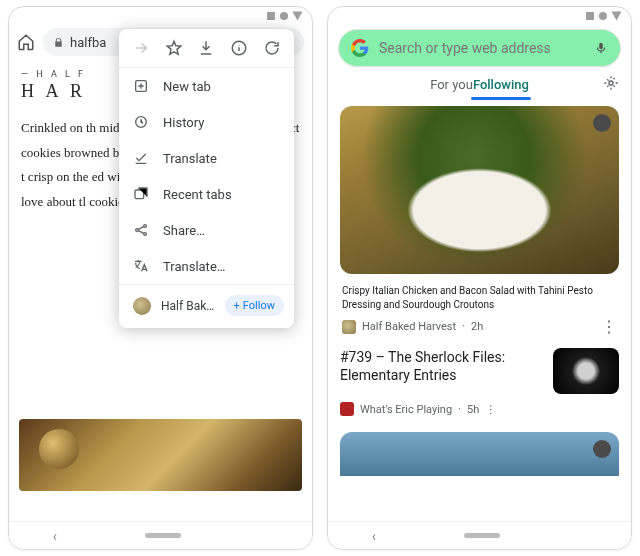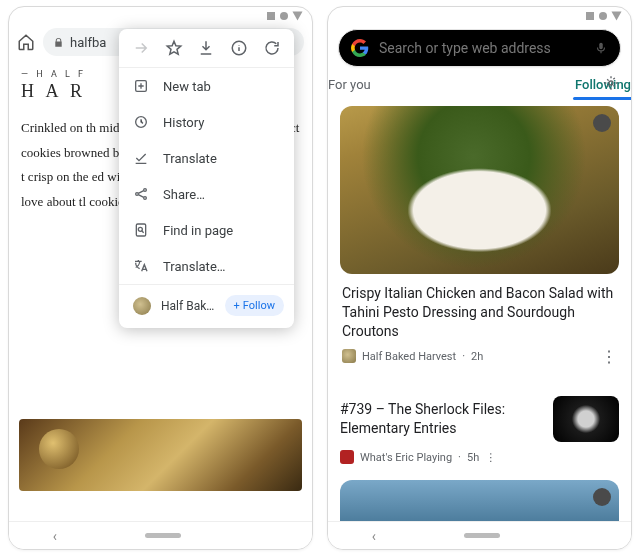--- a/index.html
+++ b/index.html
@@ -153,36 +153,36 @@
     display:flex;
     align-items:center;
     gap:3px;
     flex-shrink:0;
   }
   .site-name { flex:1; font-size:12px; white-space:nowrap; overflow:hidden; text-overflow:ellipsis; }
 
   
   .searchbar {
     margin:4px 10px 8px 10px;
-    background:#000000;
+    background:#86efac;
     border:1px solid #e4e4e4;
     border-radius:22px;
     height:38px;
     display:flex;
     align-items:center;
     padding:0 12px;
     gap:10px;
     box-shadow:0 1px 2px rgba(0,0,0,0.06);
   }
   .glogo { width:18px; height:18px; flex-shrink:0; }
   .search-ph { flex:1; color:#777; font-size:14px; }
   .mic { width:14px; height:18px; color:#555; flex-shrink:0; }
   .tabs {
     display:flex;
-    justify-content:space-between;
+    justify-content:center;
     align-items:center;
     position:relative;
     font-size:13px;
     color:#5f6368;
     padding:2px 0 8px 0;
   }
   .tabs .active { color:#0f766e; font-weight:500; position:relative;}
   .tabs .active::after{
     content:"";
     position:absolute;
@@ -207,43 +207,43 @@
   .card1-img::after{
     content:"";
     position:absolute;
     right:8px; top:8px;
     width:18px; height:18px;
     border-radius:50%;
     background:#4a4a4a;
   }
   .bolt { position:absolute; right:12px; top:11px; color:#fff; font-size:10px;}
   .card-title {
-    font-size:14px;
+    font-size:10px;
     line-height:1.35;
     color:#202124;
     margin:10px 2px 6px 2px;
   }
   .card-meta {
     display:flex;
     align-items:center;
     gap:6px;
     font-size:11px;
     color:#5f6368;
     padding:0 2px;
   }
   .card-meta .fav2 {
     width:14px; height:14px; border-radius:3px;
     background: radial-gradient(circle at 40% 40%, #d0c090, #8a7a4a);
   }
   .card-meta .more { margin-left:auto; font-size:16px; color:#5f6368; }
   .card2 {
     display:flex;
-    align-items:center;
+    align-items:flex-start;
     gap:10px;
-    margin-top:30px;
+    margin-top:12px;
   }
   .card2 .txt { flex:1; }
   .card2-title { font-size:14px; color:#202124; line-height:1.3; }
   .card2-img {
     width:66px; height:46px;
     border-radius:8px;
     background: radial-gradient(circle at 50% 50%, #d0d0d0 0%, #d0d0d0 20%, #1a1a1a 35%, #000 100%);
     flex-shrink:0;
     position:relative;
   }
@@ -334,34 +334,33 @@
       <span>History</span>
     </div>
     <div class="menu-item">
       <svg class="ico" viewBox="0 0 24 24">
           <path fill="none" stroke="currentColor" stroke-width="2" d="M5 12l4 4 10-10M4 20h16"></path>
         </svg>
       <span>Translate</span>
     </div>
     <div class="menu-item">
       <svg class="ico" viewBox="0 0 24 24">
+          <rect x="3" y="6" width="13" height="13" rx="2" fill="none" stroke="currentColor" stroke-width="2"></rect>
+          <path stroke="currentColor" stroke-width="2" d="M8 3h13v13"></path>
+        </svg>
+      <span>Recent tabs</span>
+    </div>
+    <div class="menu-item">
+      <svg class="ico" viewBox="0 0 24 24">
           <circle cx="6" cy="12" r="2" fill="none" stroke="currentColor" stroke-width="2"></circle>
           <circle cx="18" cy="6" r="2" fill="none" stroke="currentColor" stroke-width="2"></circle>
           <circle cx="18" cy="18" r="2" fill="none" stroke="currentColor" stroke-width="2"></circle>
           <path stroke="currentColor" stroke-width="2" d="M8 11l8-4M8 13l8 4"></path>
         </svg>
       <span>Share…</span>
-    </div>
-    <div class="menu-item">
-      <svg class="ico" viewBox="0 0 24 24">
-          <rect x="5" y="3" width="14" height="18" rx="2" fill="none" stroke="currentColor" stroke-width="2"></rect>
-          <circle cx="11" cy="11" r="3" fill="none" stroke="currentColor" stroke-width="2"></circle>
-          <path stroke="currentColor" stroke-width="2" d="M13 13l3 3"></path>
-        </svg>
-      <span>Find in page</span>
     </div>
     <div class="menu-item">
       <svg class="ico" viewBox="0 0 24 24">
           <path fill="none" stroke="currentColor" stroke-width="2" d="M3 5h10M8 3v2m-4 9c3-1 6-5 6-9M4 7c0 4 3 8 6 9M13 20l4-10 4 10m-7-3h6"></path>
         </svg>
       <span>Translate…</span>
     </div>
     <div class="menu-site">
       <div class="fav"></div>
       <span class="site-name">Half Baked Harvest</span>

